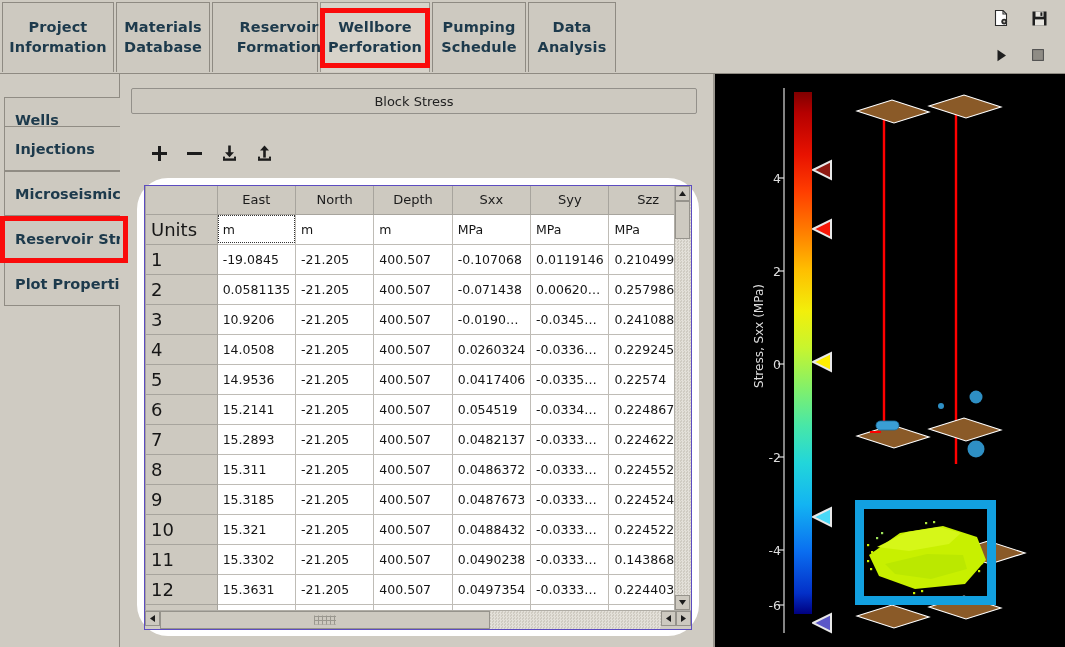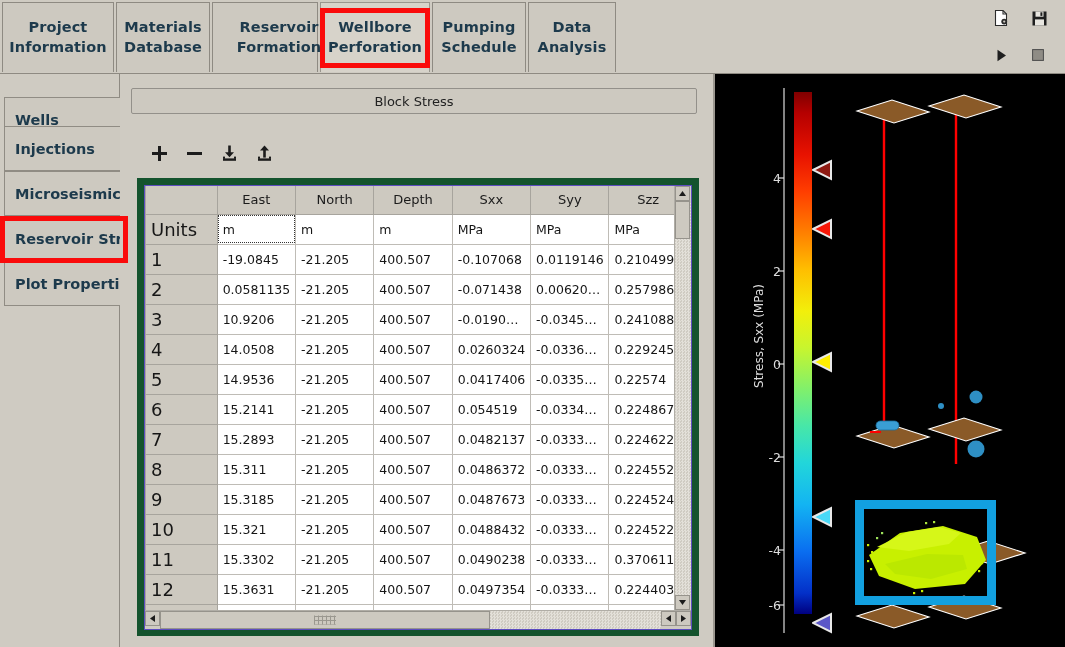--- a/index.html
+++ b/index.html
@@ -106,22 +106,23 @@
     position: absolute; top: 0;
     width: 30px; height: 30px;
     display: flex; align-items: center; justify-content: center;
     cursor: default;
   }
 
   
   #tbl-frame {
     position: absolute; left: 17px; top: 104px;
     width: 562px; height: 458px;
-    background: #14532d;
+    background: #ffffff;
     padding: 7px 7px 6px 7px;
+    border-radius: 31px;
   }
   #tbl-inner {
     position: relative;
     width: 100%; height: 100%;
     background: #ffffff;
     border: 1px solid #5c4cc0;
     overflow: hidden;
   }
   table.grid {
     border-collapse: collapse;
@@ -471,21 +472,21 @@
               <td>0.224522</td>
               <td>0.00593</td>
             </tr>
             <tr>
               <td class="rowhdr">11</td>
               <td>15.3302</td>
               <td>-21.205</td>
               <td>400.507</td>
               <td>0.0490238</td>
               <td>-0.0333…</td>
-              <td>0.370611</td>
+              <td>0.143868</td>
               <td>0.00594</td>
             </tr>
             <tr>
               <td class="rowhdr">12</td>
               <td>15.3631</td>
               <td>-21.205</td>
               <td>400.507</td>
               <td>0.0497354</td>
               <td>-0.0333…</td>
               <td>0.224403</td>

